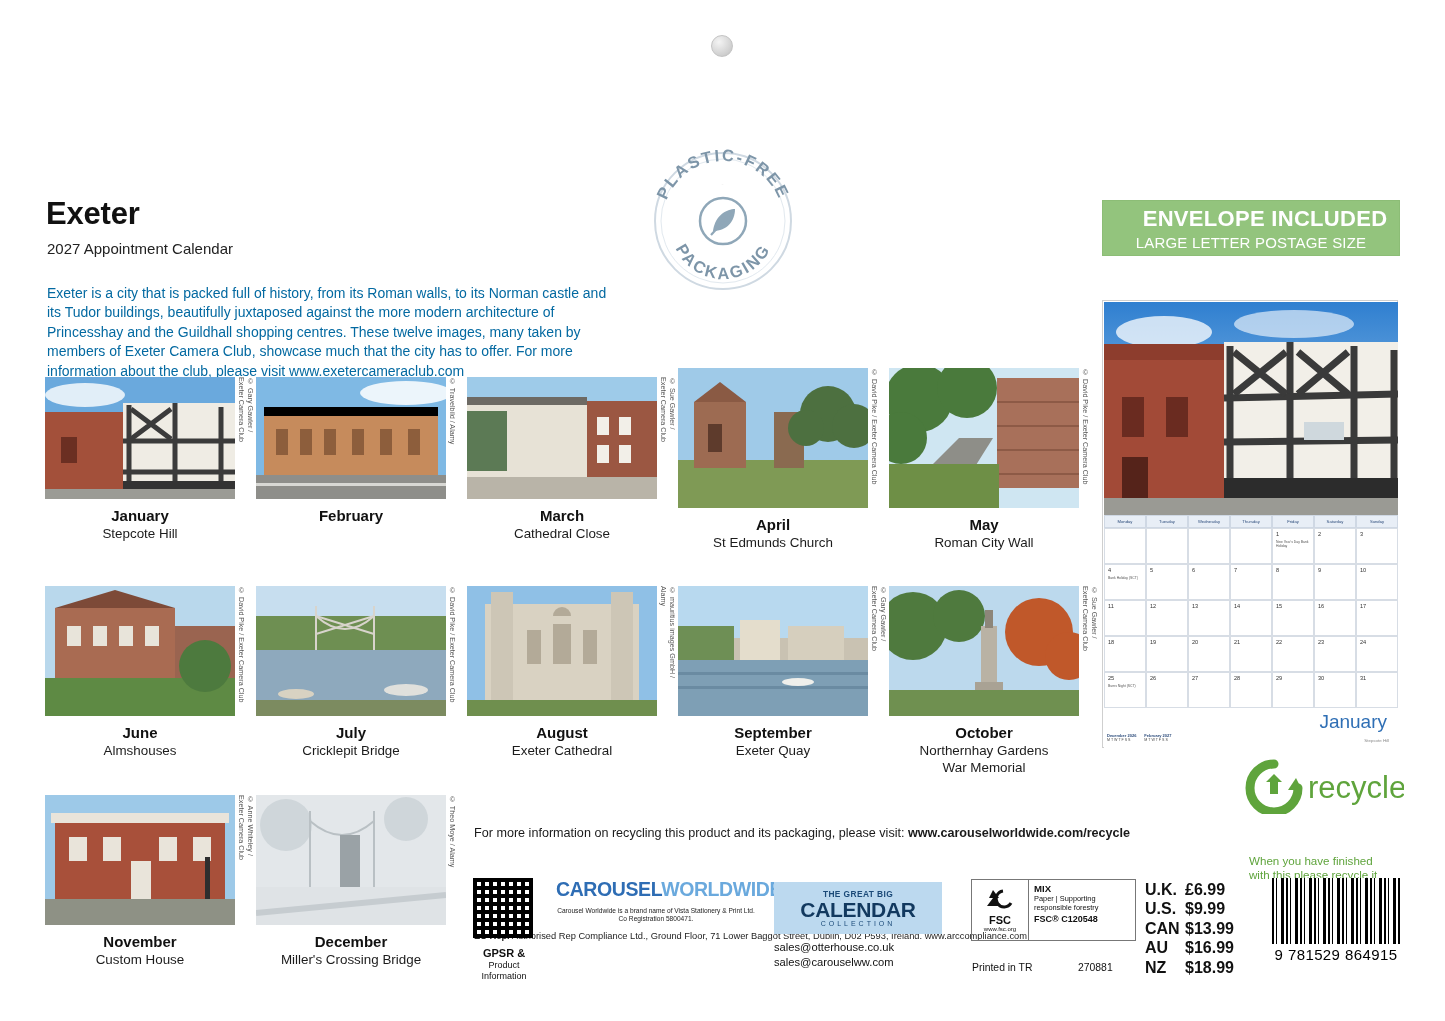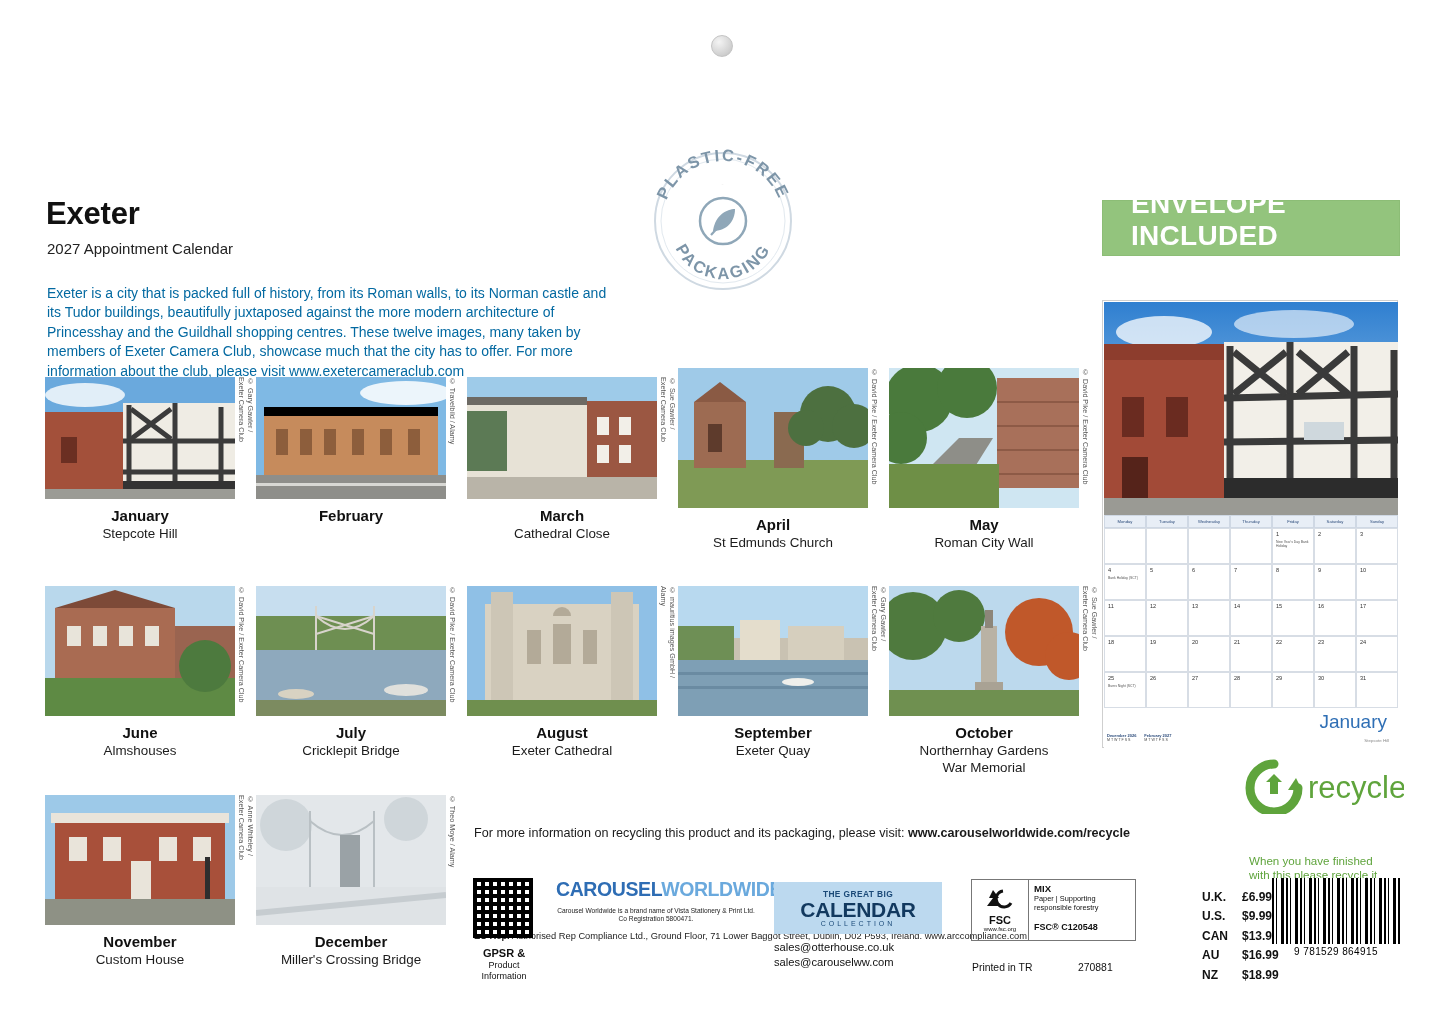--- a/index.html
+++ b/index.html
@@ -60,22 +60,22 @@
     position:absolute;left:47px;top:284px;width:560px;
     font-size:14px;line-height:19.4px;color:#0369a1;
   }
   
   .env-banner{
     position:absolute;left:1102px;top:200px;width:296px;height:54px;
     background:#93c47d;border:1px solid #8cbd76;
     display:flex;flex-direction:column;align-items:center;justify-content:center;
     color:#ffffff;
   }
-  .env-banner .l1{font-size:28px;font-weight:bold;letter-spacing:.3px;padding-left:28px;}
-  .env-banner .l2{font-size:12px;letter-spacing:.2px;margin-top:2px;}
+  .env-banner .l1{font-size:22px;font-weight:bold;letter-spacing:.3px;padding-left:28px;}
+  .env-banner .l2{font-size:15px;letter-spacing:.2px;margin-top:2px;}
   
   .preview{
     position:absolute;left:1102px;top:300px;width:296px;height:448px;
     border:1px solid #cfcfcf;background:#fff;box-sizing:border-box;
   }
   .preview-photo{
     position:absolute;left:1px;top:1px;width:294px;height:213px;overflow:hidden;
   }
   .grid-area{
     position:absolute;left:1px;top:214px;width:294px;height:233px;background:#fff;
@@ -156,32 +156,32 @@
   .gbc .t2{font-size:21px;font-weight:bold;color:#12395f;letter-spacing:-0.3px;line-height:21px;}
   .gbc .t3{font-size:7px;color:#1b4a78;letter-spacing:3px;}
   .emails{position:absolute;left:774px;top:940px;font-size:11.2px;color:#111;line-height:14.5px;}
   .fsc{
     position:absolute;left:971px;top:879px;width:165px;height:62px;
     border:1px solid #777;display:flex;box-sizing:border-box;
   }
   .fsc .left{width:56px;display:flex;flex-direction:column;align-items:center;justify-content:center;border-right:1px solid #777;}
   .fsc .right{flex:1;padding:4px 5px;font-size:7.4px;line-height:9.6px;color:#111;}
   .fsc .right .mix{font-size:9.6px;font-weight:bold;}
-  .fsc .right .code{font-size:9px;font-weight:bold;margin-top:10px;}
+  .fsc .right .code{font-size:9px;font-weight:bold;margin-top:2px;}
   .printed{position:absolute;left:972px;top:962px;font-size:10.4px;color:#111;}
   .jobno{position:absolute;left:1078px;top:962px;font-size:10.4px;color:#111;}
-  .prices{position:absolute;left:1202px;top:880px;font-size:12px;color:#111;line-height:19.4px;margin-top:8px;}
+  .prices{position:absolute;left:1145px;top:880px;font-size:16px;color:#111;line-height:19.4px;}
   .prices .row{display:flex;}
   .prices .cur{width:40px;font-weight:bold;}
   .prices .val{font-weight:bold;}
   .barcode{position:absolute;left:1272px;top:878px;width:128px;height:82px;}
   .barcode .bars{width:128px;height:66px;
     background:repeating-linear-gradient(90deg,#000 0 2px,#fff 2px 4px,#000 4px 5px,#fff 5px 9px,#000 9px 12px,#fff 12px 14px);
   }
-  .barcode .num{font-size:10px;letter-spacing:0.4px;margin-top:2px;text-align:center;color:#000;}
+  .barcode .num{font-size:15px;letter-spacing:0.4px;margin-top:2px;text-align:center;color:#000;}
 </style>
 </head>
 <body>
 
 <div class="flap">
   <div class="diag-left"></div>
   <div class="diag-right"></div>
   <div class="flap-edge"></div>
 </div>
 <div class="clasp"></div>

